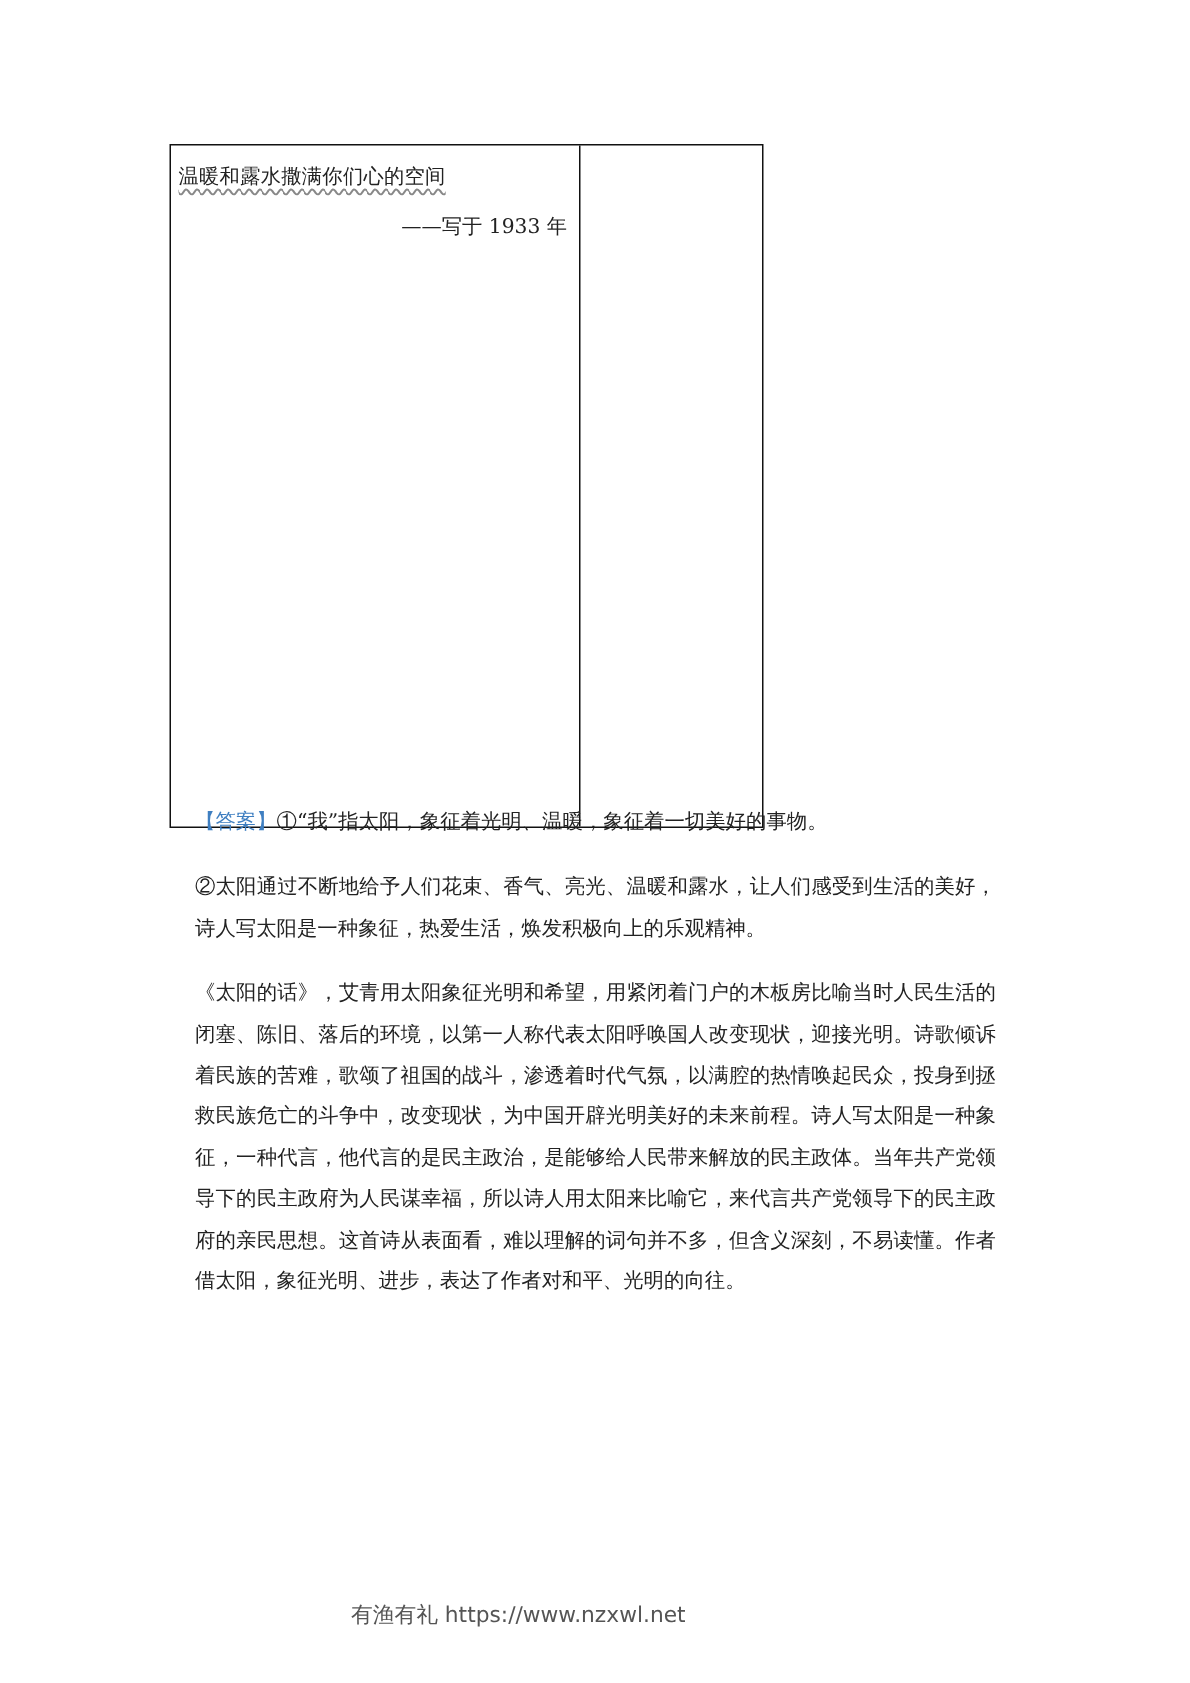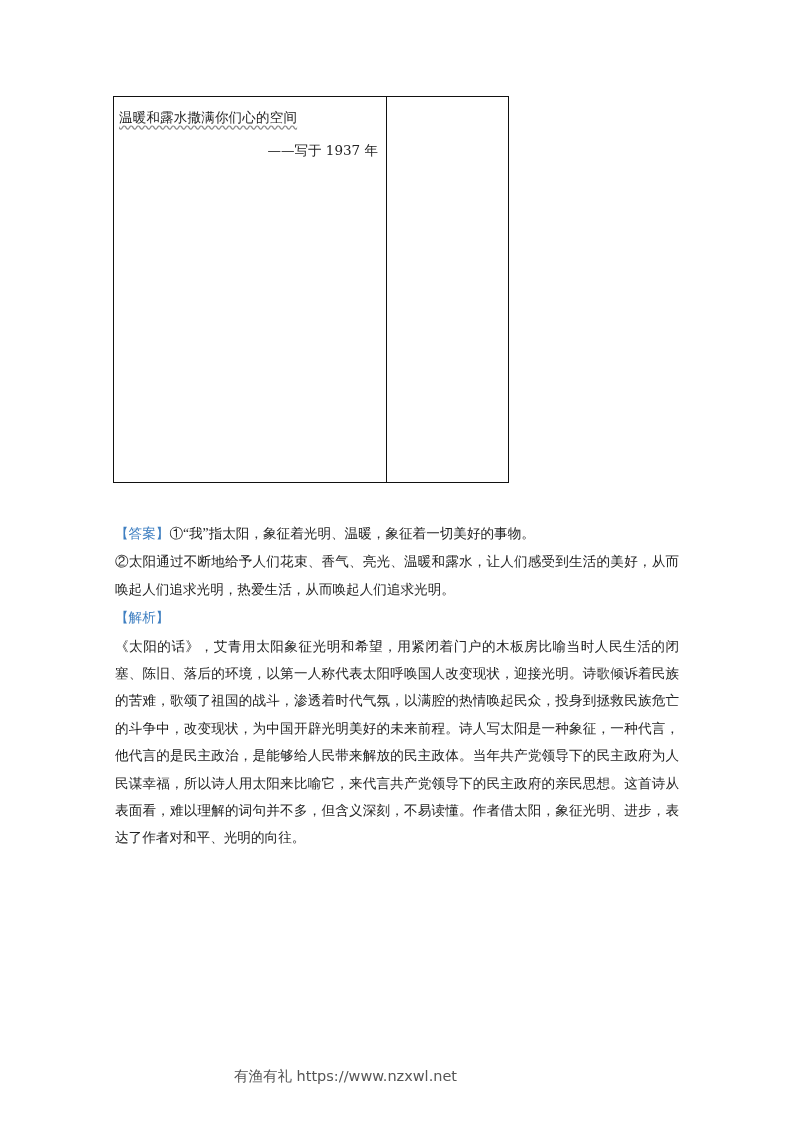--- a/index.html
+++ b/index.html
@@ -1,41 +1,40 @@
 <!DOCTYPE html>
 <html><head>
 <meta charset="utf-8">
 <style>
   html, body { margin: 0; padding: 0; background: #ffffff; }
   body { width: 793px; height: 1122px; position: relative; overflow: hidden;
          font-family: "DejaVu Serif", "Liberation Serif", serif; color: #222; }
-  .poem-table { position: absolute; left: 113px; top: 96px; width: 396px; height: 387px;
+  .poem-table { position: absolute; left: 113px; top: 96px; width: 396px; height: 456px;
                 border: 1.3px solid #111; box-sizing: border-box; display: flex; }
   .cell-left { width: 273px; height: 100%; border-right: 1.3px solid #111; box-sizing: border-box; position: relative; }
   .cell-right { flex: 1; }
   .poem-line { position: absolute; left: 5px; top: 12px; font-size: 13.5px; letter-spacing: 0.2px;
                text-decoration: underline wavy #888; text-underline-offset: 3px; }
   .poem-sign { position: absolute; right: 8px; top: 45px; font-size: 13.5px; }
   .content { position: absolute; left: 114px; top: 519px; width: 566px; font-size: 13.6px; line-height: 27.4px; }
-  .content p { margin: 1px; text-align: justify; font-family: Liberation Serif, serif; }
+  .content p { margin: 16px; text-align: justify; }
   .label { color: #3f7fc1; }
   .footer { position: absolute; left: 0; width: 691px; top: 1067px; text-align: center;
             font-family: "DejaVu Sans", "Liberation Sans", sans-serif; font-size: 14.5px; color: #555; }
 </style>
 </head>
 <body>
 
 <div class="poem-table">
   <div class="cell-left">
     <div class="poem-line">温暖和露水撒满你们心的空间</div>
-    <div class="poem-sign">——写于 1937 年</div>
+    <div class="poem-sign">——写于 1933 年</div>
   </div>
   <div class="cell-right"></div>
 </div>
 
 <div class="content">
   <p><span class="label">【答案】</span><span>①“我”指太阳，象征着光明、温暖，象征着一切美好的事物。</span></p>
-  <p>②太阳通过不断地给予人们花束、香气、亮光、温暖和露水，让人们感受到生活的美好，从而唤起人们追求光明，热爱生活，从而唤起人们追求光明。</p>
-  <p><span class="label">【解析】</span></p>
+  <p>②太阳通过不断地给予人们花束、香气、亮光、温暖和露水，让人们感受到生活的美好，诗人写太阳是一种象征，热爱生活，焕发积极向上的乐观精神。</p>
   <p>《太阳的话》，艾青用太阳象征光明和希望，用紧闭着门户的木板房比喻当时人民生活的闭塞、陈旧、落后的环境，以第一人称代表太阳呼唤国人改变现状，迎接光明。诗歌倾诉着民族的苦难，歌颂了祖国的战斗，渗透着时代气氛，以满腔的热情唤起民众，投身到拯救民族危亡的斗争中，改变现状，为中国开辟光明美好的未来前程。诗人写太阳是一种象征，一种代言，他代言的是民主政治，是能够给人民带来解放的民主政体。当年共产党领导下的民主政府为人民谋幸福，所以诗人用太阳来比喻它，来代言共产党领导下的民主政府的亲民思想。这首诗从表面看，难以理解的词句并不多，但含义深刻，不易读懂。作者借太阳，象征光明、进步，表达了作者对和平、光明的向往。</p>
 </div>
 
 <div class="footer">有渔有礼 https://www.nzxwl.net</div>
 
 </body></html>

